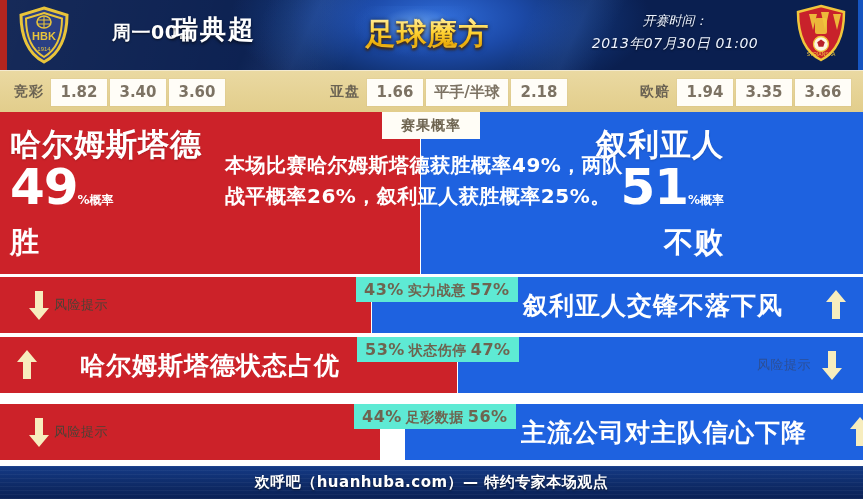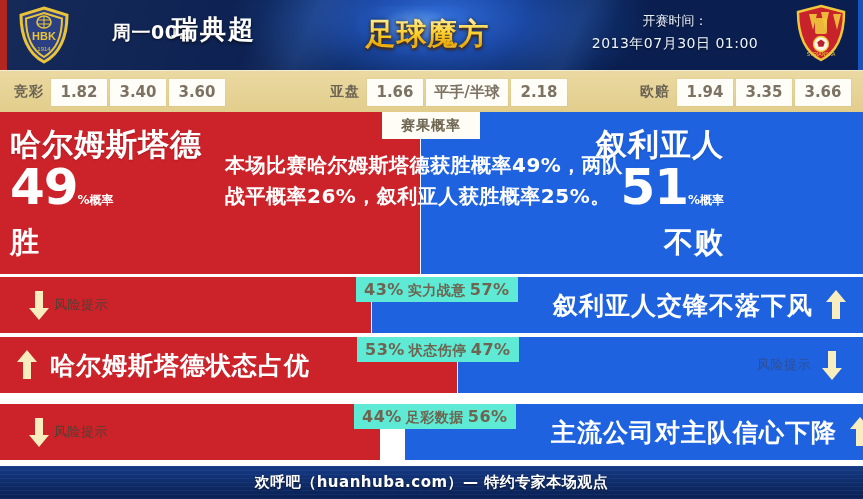--- a/index.html
+++ b/index.html
@@ -57,20 +57,21 @@
     color:#ffd94a;
     background:linear-gradient(180deg,#fff4bb 0%,#ffd233 45%,#e8a908 75%,#ffe98c 100%);
     -webkit-background-clip:text;background-clip:text;-webkit-text-fill-color:transparent;
     text-shadow:0 0 0 rgba(0,0,0,0);
     filter:drop-shadow(0 2px 1px rgba(80,40,0,.85)) drop-shadow(0 0 2px rgba(0,0,0,.5));
   }
   .kickoff{
     position:absolute;left:585px;top:10px;width:180px;text-align:center;
     color:#eef4ff;font-size:13px;line-height:22px;
     text-shadow:0 1px 2px rgba(0,0,0,.6);
+    font-style:italic;
   }
   .kickoff .k2{font-size:14px;letter-spacing:.5px;}
 
   
   .odds{
     position:absolute;left:0;top:70px;width:863px;height:42px;
     background:linear-gradient(180deg,#ead9a2 0%,#e6d396 50%,#e2cd8b 100%);
     border-top:1px solid #f3ead0;
   }
   .odds-grp{position:absolute;top:0;height:42px;display:flex;align-items:center;}
@@ -129,21 +130,21 @@
     background:#5eead4;color:#6e6450;font-size:14px;font-weight:bold;
     white-space:nowrap;padding:0 8px;z-index:6;letter-spacing:.5px;
   }
   .mid-label .num{font-size:16px;}
   .mid-label .nm{font-size:14px;margin:0 4px;}
 
   .row-txt{
     position:absolute;top:0;height:56px;display:flex;align-items:center;
     color:#ffffff;font-weight:bold;z-index:3;
   }
-  .row-txt.big{font-size:25px;letter-spacing:1px;}
+  .row-txt.big{font-size:25px;letter-spacing:1px;gap:30px;}
   .row-txt.small{font-size:13px;color:#4a4236;font-weight:normal;letter-spacing:.5px;}
   .row-txt.small.onblue{color:#2c4f96;}
   .arrow{width:30px;height:34px;flex:0 0 30px;}
 
   
   .footer{
     position:absolute;left:0;top:466px;width:863px;height:33px;
     background:
       repeating-linear-gradient(180deg, rgba(255,255,255,0.045) 0px, rgba(255,255,255,0.045) 1px, rgba(0,0,0,0) 1px, rgba(0,0,0,0) 4px),
       linear-gradient(180deg,#143a86 0%,#0e2a66 60%,#0a2055 100%);

